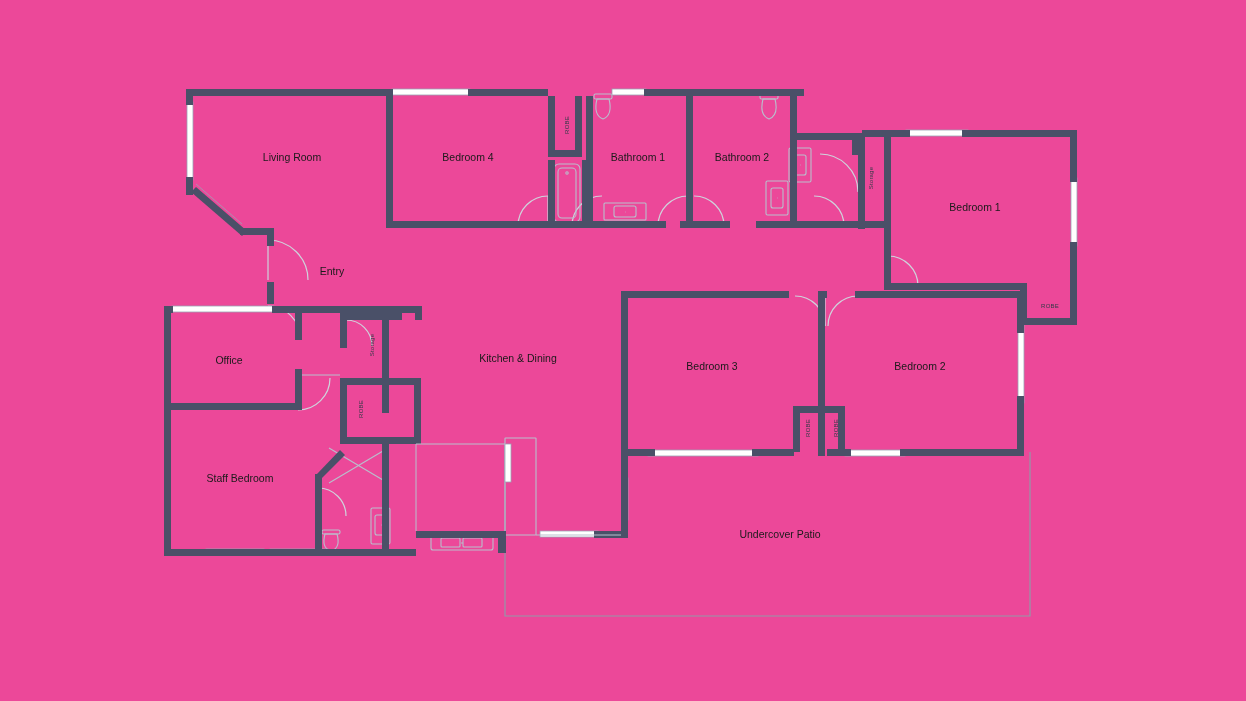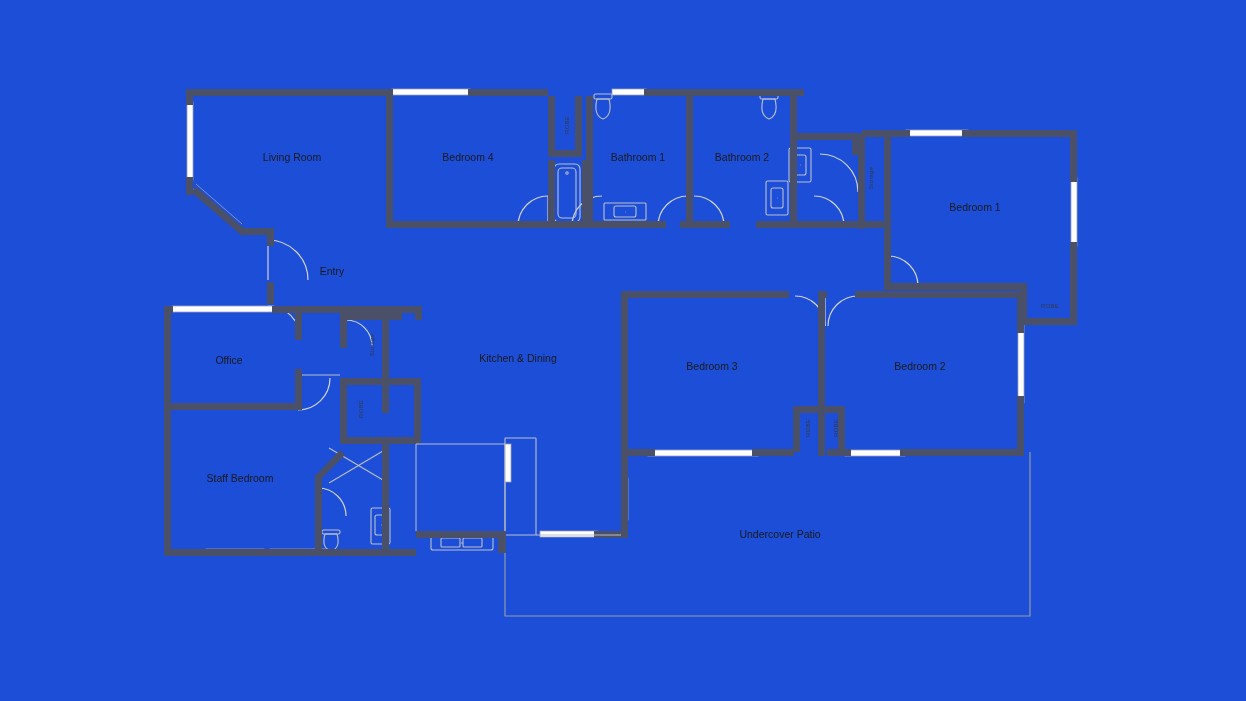--- a/index.html
+++ b/index.html
@@ -8,21 +8,21 @@
     background: #ffffff;
     width: 1246px;
     height: 701px;
     overflow: hidden;
     font-family: "Liberation Sans", sans-serif;
   }
   #floorplan-root {
     position: relative;
     width: 1246px;
     height: 701px;
-    background: #1d4ed8;
+    background: #ec4899;
   }
   #plan-svg {
     position: absolute;
     top: 0;
     left: 0;
     width: 1246px;
     height: 701px;
   }
   .room-label {
     font-family: "Liberation Sans", sans-serif;

